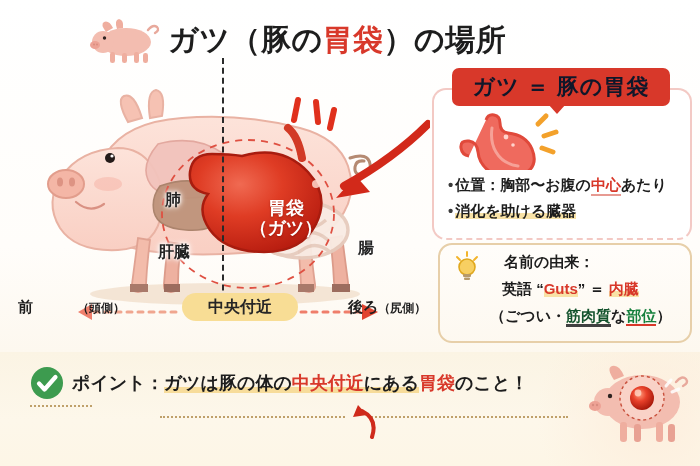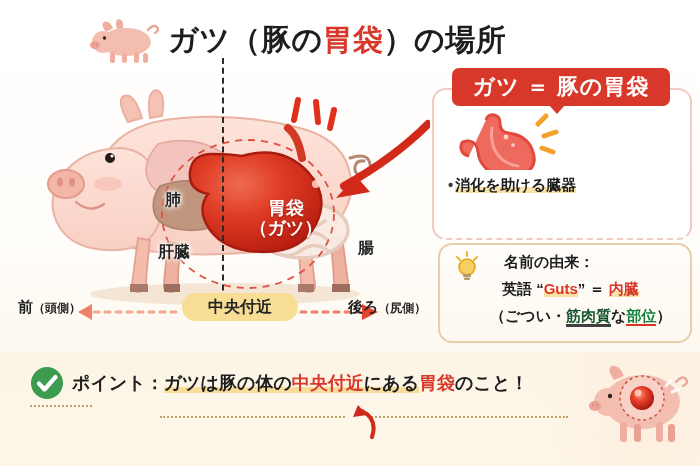--- a/index.html
+++ b/index.html
@@ -41,36 +41,36 @@
   .lbl-cho{left:348px;top:176px;font-size:16px;}
 
   .stomach-badge{position:absolute;left:228px;top:125px;width:96px;height:62px;
     display:flex;flex-direction:column;align-items:center;justify-content:center;
     color:#fff;font-weight:bold;font-size:18px;line-height:1.12;
     text-shadow:0 1px 2px rgba(120,10,0,.55);}
 
   
   .axis{position:absolute;left:18px;top:296px;width:420px;height:30px;}
   .axis-left{position:absolute;left:0;top:2px;font-size:15px;font-weight:bold;color:#1d1d1d;white-space:nowrap;}
-  .axis-left .sub{font-size:12px;}
+  .axis-left .sub{font-size:12px;margin-left:44px;}
   .axis-right{position:absolute;left:330px;top:2px;font-size:15px;font-weight:bold;color:#1d1d1d;white-space:nowrap;}
   .axis-right .sub{font-size:12px;}
   .axis-center{position:absolute;left:164px;top:-3px;width:116px;height:28px;
     background:#f8dd95;border-radius:14px;
     display:flex;align-items:center;justify-content:center;
     font-size:16px;font-weight:bold;color:#262626;}
 
   
   .card-top{position:absolute;left:432px;top:88px;width:256px;height:148px;
     border:2px solid #f3c9c4;border-bottom:2px dashed #f3c9c4;
     border-radius:14px;background:#fff;}
   .badge{position:absolute;left:452px;top:68px;width:218px;height:38px;
     background:#d8382a;border-radius:7px;
     display:flex;align-items:center;justify-content:center;
-    color:#ffffff;font-size:22px;font-weight:bold;letter-spacing:1px;}
+    color:#0f172a;font-size:22px;font-weight:bold;letter-spacing:1px;}
   .badge-tip{position:absolute;left:548px;top:104px;width:0;height:0;
     border-left:9px solid transparent;border-right:9px solid transparent;
     border-top:10px solid #d8382a;}
 
   .stomach-icon{position:absolute;left:456px;top:112px;width:120px;height:58px;}
 
   .bullets{position:absolute;left:448px;top:172px;width:240px;}
   .bullet{font-size:15px;font-weight:bold;color:#1d1d1d;line-height:26px;white-space:nowrap;}
   .bullet .dot{color:#3a3a3a;margin-right:2px;}
   .red-u{color:#d8382a;border-bottom:2px solid #e79a92;padding-bottom:1px;}
@@ -237,20 +237,21 @@
     <circle cx="57" cy="33" r="1.8" fill="#ffd2cb"></circle>
     <g stroke="#f2a битно"></g>
     <g stroke="#f3a12b" stroke-width="5" stroke-linecap="round">
       <line x1="82" y1="12" x2="90" y2="4"></line>
       <line x1="88" y1="24" x2="100" y2="20"></line>
       <line x1="86" y1="36" x2="97" y2="40"></line>
     </g>
   </svg>
 
   <div class="bullets">
+    <div class="bullet"><span class="dot">•</span><span>位置：胸部〜お腹の</span><span class="red-u">中心</span><span>あたり</span></div>
     <div class="bullet"><span class="dot">•</span><span class="yh">消化を助ける臓器</span></div>
   </div>
 
   <div class="card-bottom"></div>
   <svg class="bulb-icon" viewBox="0 0 30 32">
     <g stroke="#f3b42b" stroke-width="2" stroke-linecap="round">
       <line x1="15" y1="2" x2="15" y2="6"></line>
       <line x1="5" y1="7" x2="8" y2="10"></line>
       <line x1="25" y1="7" x2="22" y2="10"></line>
     </g>

